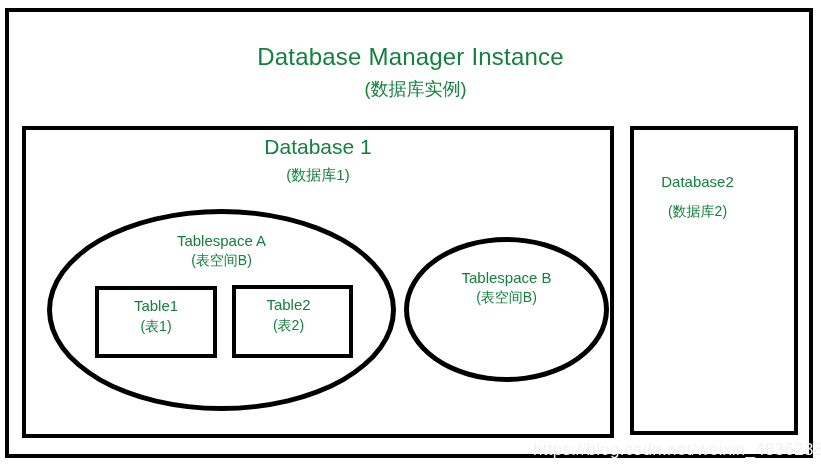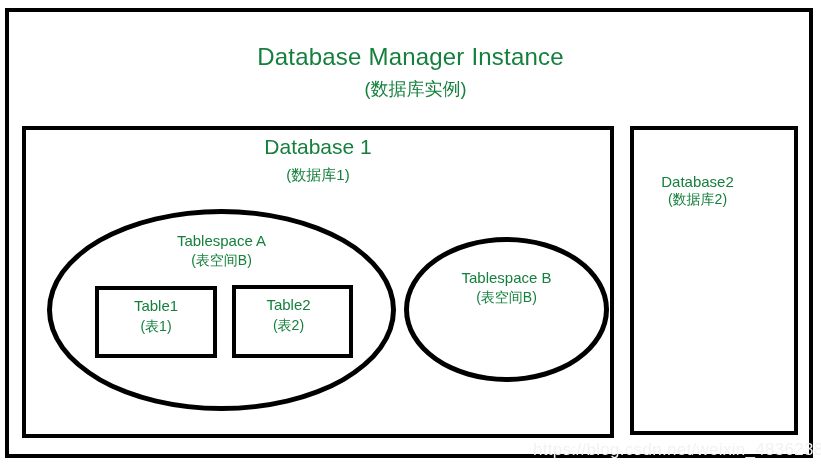--- a/index.html
+++ b/index.html
@@ -133,20 +133,21 @@
     left: 630px;
     top: 172px;
     width: 135px;
     text-align: center;
   }
   .db2-title .en {
     font-size: 15px;
   }
   .db2-title .cn {
     font-size: 14px;
+    margin-top: 12px;
   }
 
   .ts-a-title {
     left: 47px;
     top: 231px;
     width: 349px;
   }
   .ts-a-title .en {
     font-size: 15px;
   }

